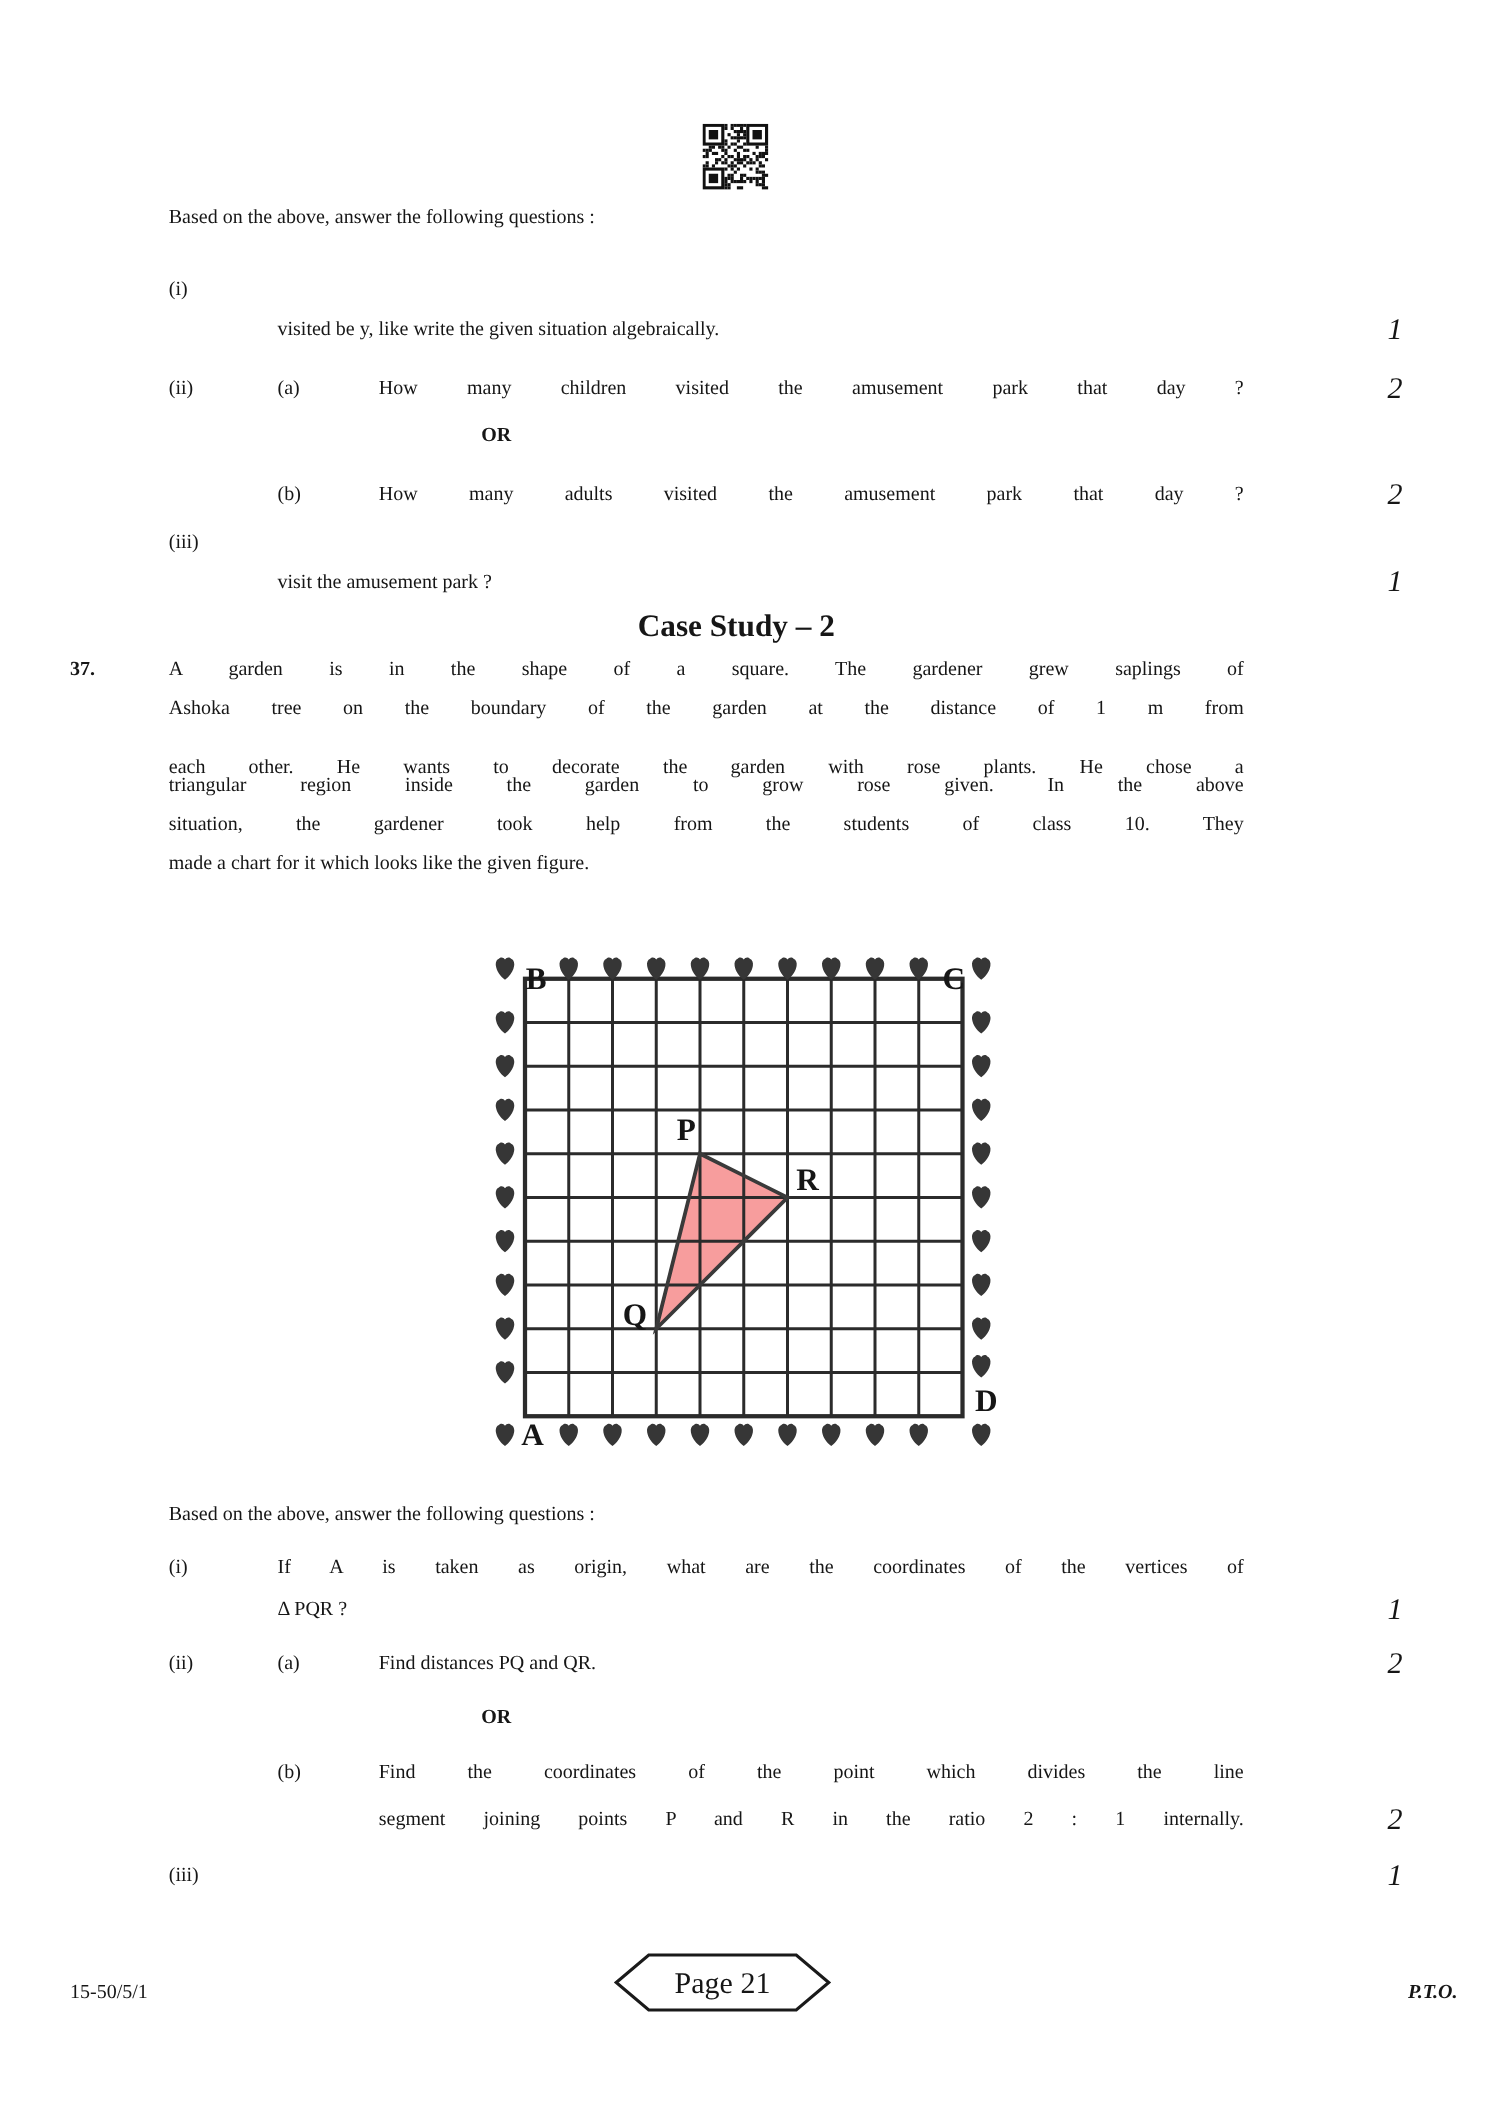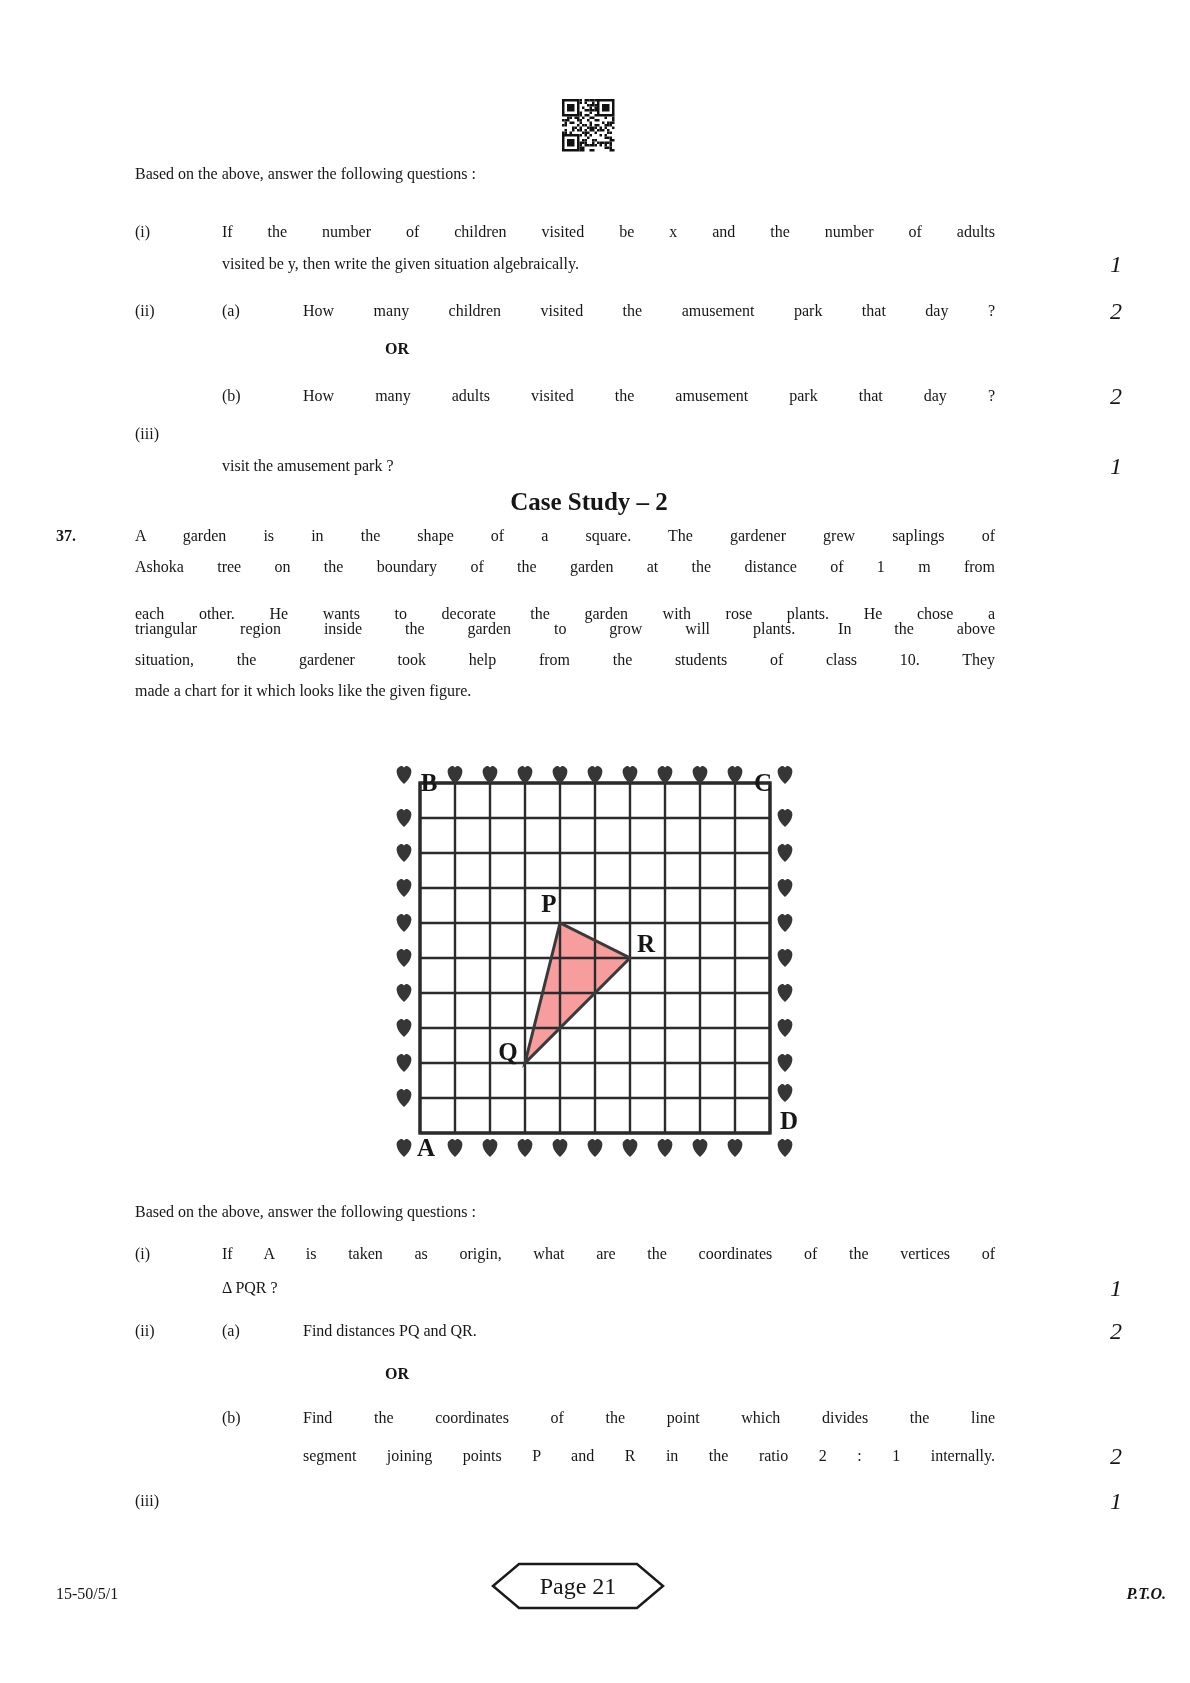--- a/index.html
+++ b/index.html
@@ -165,22 +165,21 @@
       <rect x="37.5" y="2.5" width="12.5" height="12.5" fill="#fff"></rect>
       <rect x="40" y="5" width="7.5" height="7.5" fill="#111"></rect>
       <rect x="0" y="35" width="17.5" height="17.5" fill="#111"></rect>
       <rect x="2.5" y="37.5" width="12.5" height="12.5" fill="#fff"></rect>
       <rect x="5" y="40" width="7.5" height="7.5" fill="#111"></rect>
     </svg>
 
   <div class="abs t" style="left:135px;top:158px">Based on the above, answer the following questions :</div>
 
   <div class="abs t" style="left:135px;top:216px">(i)</div>
-  <div class="abs t just" style="left:222px;top:216px;width:773px">If the number of children visited be x and the number of adults</div>
-  <div class="abs t" style="left:222px;top:248px">visited be y, then write the given situation algebraically.</div>
+  <div class="abs t" style="left:222px;top:248px">visited be y, like write the given situation algebraically.</div>
   <div class="abs marks" style="left:1110px;top:248px">1</div>
 
   <div class="abs t" style="left:135px;top:295px">(ii)</div>
   <div class="abs t" style="left:222px;top:295px">(a)</div>
   <div class="abs t just" style="left:303px;top:295px;width:692px">How many children visited the amusement park that day ?</div>
   <div class="abs marks" style="left:1110px;top:295px">2</div>
 
   <div class="abs t bold" style="left:385px;top:333px">OR</div>
 
   <div class="abs t" style="left:222px;top:380px">(b)</div>
@@ -190,21 +189,21 @@
   <div class="abs t" style="left:135px;top:418px">(iii)</div>
   <div class="abs t" style="left:222px;top:450px">visit the amusement park ?</div>
   <div class="abs marks" style="left:1110px;top:450px">1</div>
 
   <div class="abs t bold center" style="left:0;top:486px;width:1178px;font-size:25px">Case Study – 2</div>
 
   <div class="abs t bold" style="left:56px;top:520px">37.</div>
   <div class="abs t just" style="left:135px;top:520px;width:860px">A garden is in the shape of a square. The gardener grew saplings of</div>
   <div class="abs t just" style="left:135px;top:551px;width:860px">Ashoka tree on the boundary of the garden at the distance of 1 m from</div>
   <div class="abs t just" style="left:135px;top:598px;width:860px">each other. He wants to decorate the garden with rose plants. He chose a</div>
-  <div class="abs t just" style="left:135px;top:613px;width:860px">triangular region inside the garden to grow will plants. In the above</div>
+  <div class="abs t just" style="left:135px;top:613px;width:860px">triangular region inside the garden to grow rose given. In the above</div>
   <div class="abs t just" style="left:135px;top:644px;width:860px">situation, the gardener took help from the students of class 10. They</div>
   <div class="abs t" style="left:135px;top:675px">made a chart for it which looks like the given figure.</div>
 
   <svg id="figure" class="abs" style="left:365px;top:733px" width="450" height="450">
       <defs>
         <path id="treepath" d="M10 3.2 C8.6 0.8 5.4 0.4 3.9 2.6 C1.4 3.6 0.3 6.6 0.9 9.8 C1.7 14.6 4.8 19.8 10 23.6 C15.2 19.8 18.3 14.6 19.1 9.8 C19.7 6.6 18.6 3.6 16.1 2.6 C14.6 0.4 11.4 1 10 3.2 Z" fill="#363636"></path>
       </defs>
       <polygon points="195,190 160,330 265,225" fill="#f79d9d" stroke="none"></polygon>
       <line x1="55" y1="50" x2="55" y2="400" stroke="#2b2b2b" stroke-width="2.4"></line>
       <line x1="90" y1="50" x2="90" y2="400" stroke="#2b2b2b" stroke-width="2.4"></line>

